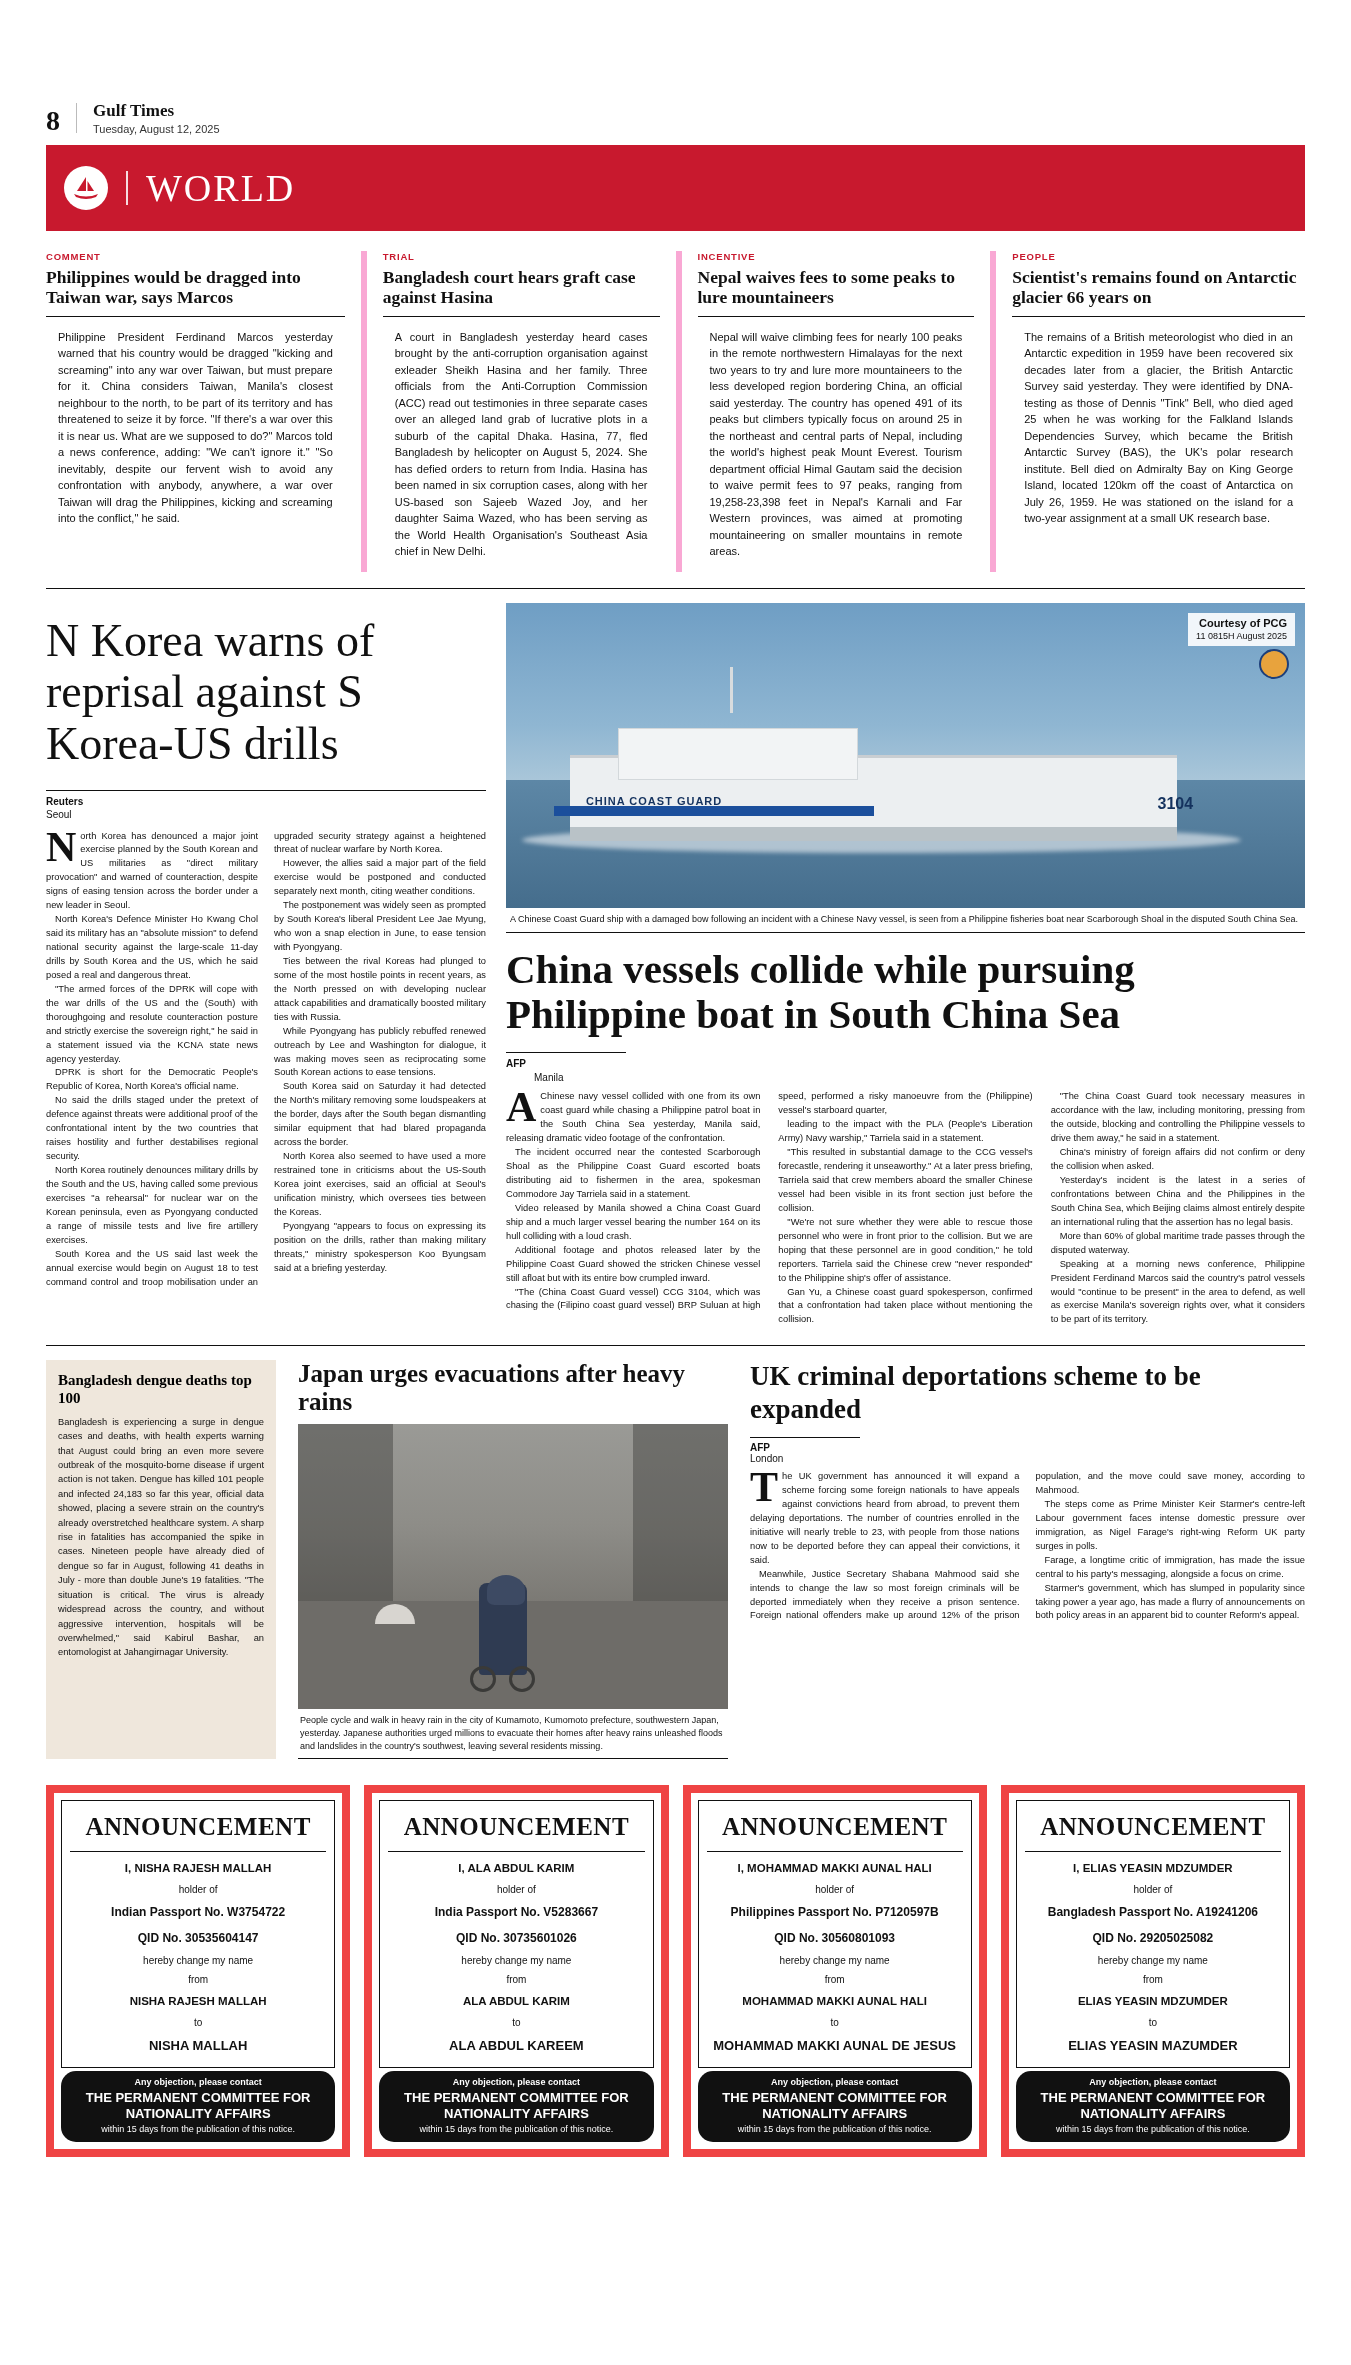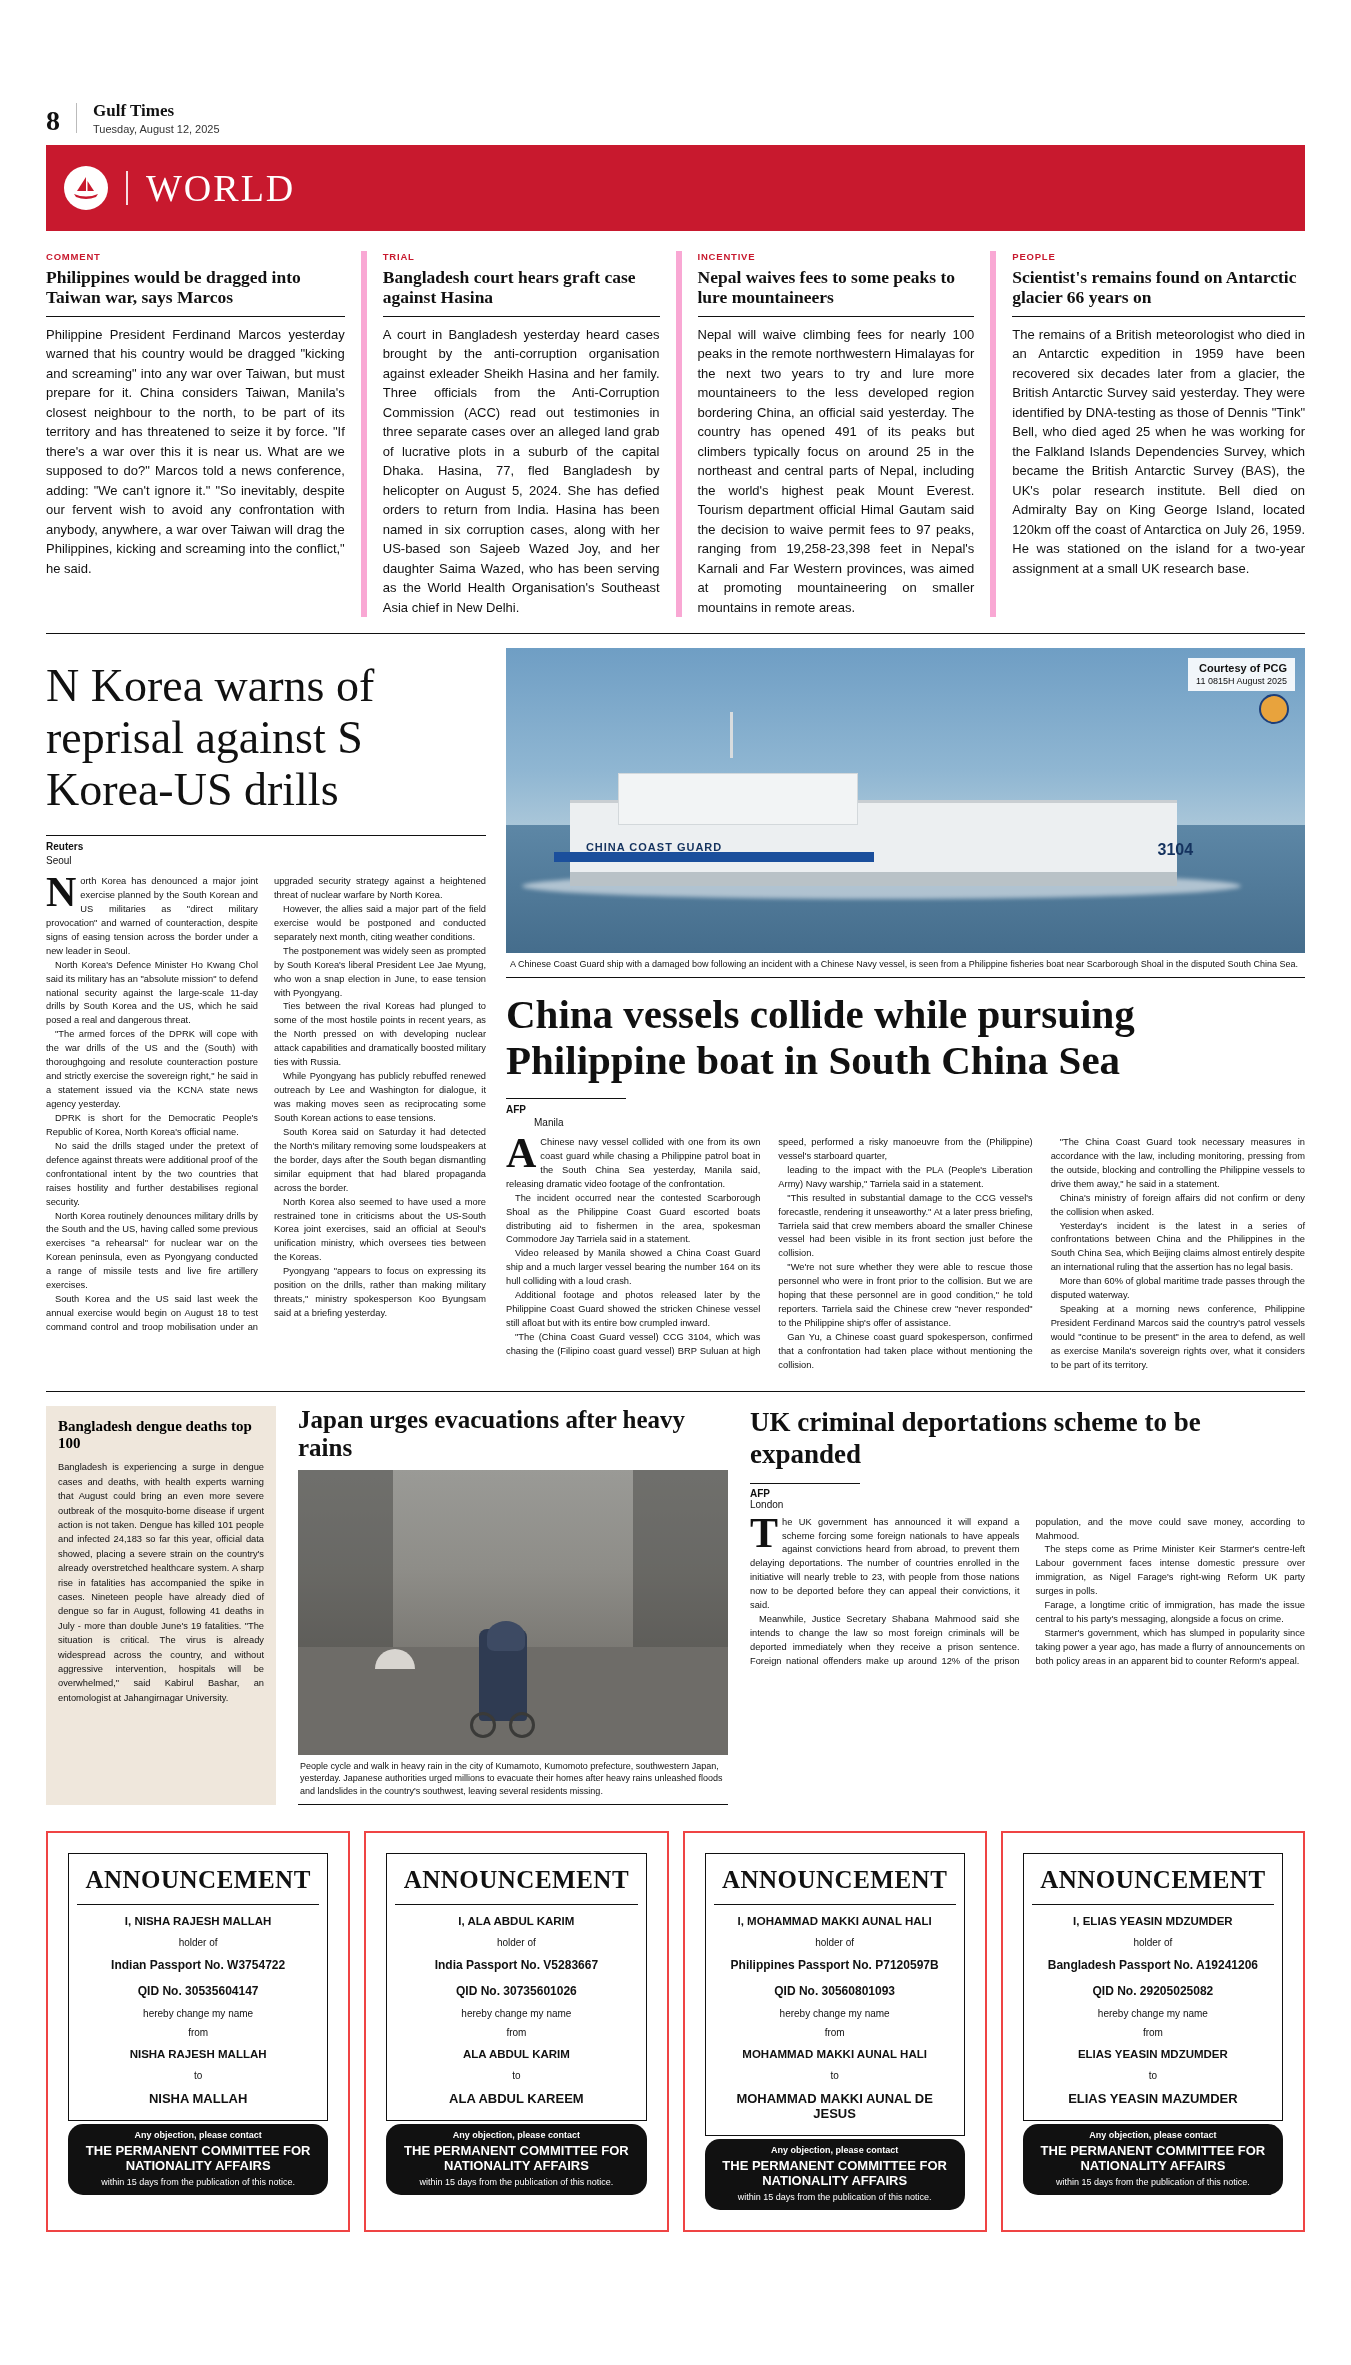--- a/index.html
+++ b/index.html
@@ -27,21 +27,21 @@
   .banner-title { color:#fff; font-family:"Liberation Serif", serif; font-size:38px; letter-spacing:2px; font-weight:400; }
 
   
   .briefs { display:grid; grid-template-columns: 1fr 1fr 1fr 1fr; gap:0; margin-top:20px; }
   .brief { padding:0 16px; border-left:6px solid #f9a8d4; }
   .brief:first-child { border-left:none; padding-left:0; }
   .brief:last-child { padding-right:0; }
   .kicker { color:#c8192e; font-size:9.5px; font-weight:bold; letter-spacing:.8px; margin-bottom:5px; }
   .brief h3 { font-family:"Liberation Serif", serif; font-size:17.5px; line-height:1.18; margin:0 0 8px 0; font-weight:bold; }
   .brief .rule { height:1px; background:#111; margin:0 0 8px 0; }
-  .brief p { font-size:13px; line-height:1.5; margin:0; text-align:justify; }
+  .brief p { font-size:11px; line-height:1.5; margin:12px; text-align:justify; }
 
   .hrule { height:1px; background:#111; margin:16px 0 0 0; }
 
   
   .top-section { display:grid; grid-template-columns: 440px 1fr; gap:20px; margin-top:14px; }
   .headline-main { font-family:"Liberation Serif", serif; font-size:46px; line-height:1.12; font-weight:400; margin:12px 0 20px 0; }
   .byline { font-size:10px; font-weight:bold; line-height:1.35; border-top:1px solid #111; padding-top:4px; margin-bottom:8px; }
   .byline span { display:block; font-weight:normal; }
   .cols2 { column-count:2; column-gap:16px; font-size:9.3px; line-height:1.5; text-align:justify; }
   .cols2 p { margin:0 0 0 0; text-indent:9px; }
@@ -98,21 +98,21 @@
 
   .uk-head { font-family:"Liberation Serif", serif; font-size:27px; line-height:1.2; margin:0 0 12px 0; }
   .uk-byline { font-size:10px; font-weight:bold; border-top:1px solid #111; padding-top:4px; width:110px; margin-bottom:6px; }
   .uk-byline span { display:block; font-weight:normal; }
   .uk-cols { column-count:2; column-gap:16px; font-size:9.3px; line-height:1.5; text-align:justify; }
   .uk-cols p { margin:0; text-indent:9px; }
   .uk-cols p.first { text-indent:0; }
 
   
   .ann-row { display:grid; grid-template-columns: repeat(4, 1fr); gap:14px; margin-top:26px; padding-bottom:30px; }
-  .ann { border:2px solid #ef4444; padding:17px; }
+  .ann { border:8px solid #ef4444; padding:4px; }
   .ann-inner { border:1px solid #111; margin:3px; padding:10px 8px 0 8px; text-align:center; }
   .ann h2 { font-family:"Liberation Serif", serif; font-size:25px; margin:2px 0 10px 0; font-weight:bold; letter-spacing:.5px; }
   .ann .line { height:1px; background:#111; margin:8px 0; }
   .ann .name { font-size:11.5px; font-weight:bold; margin:10px 0; }
   .ann .small { font-size:10px; margin:8px 0; }
   .ann .doc { font-size:12px; font-weight:bold; line-height:1.5; margin:8px 0; }
   .ann .bigname { font-size:13px; font-weight:bold; margin:10px 0 14px 0; }
   .ann-foot { background:#111; color:#fff; text-align:center; padding:6px 6px 8px 6px; margin:0 3px 3px 3px;border-radius:15px; }
   .ann-foot .f1 { font-size:9px; font-weight:bold; margin-bottom:3px; }
   .ann-foot .f2 { font-size:13px; font-weight:bold; line-height:1.2; }

